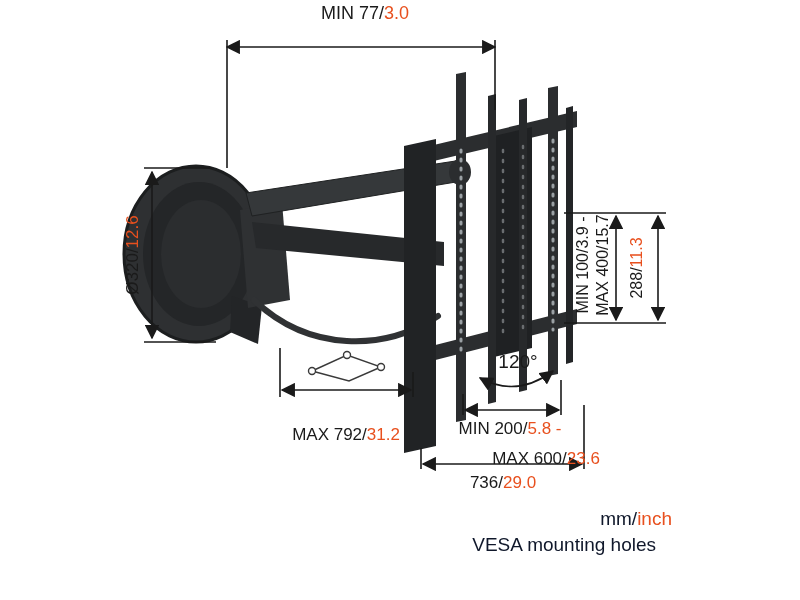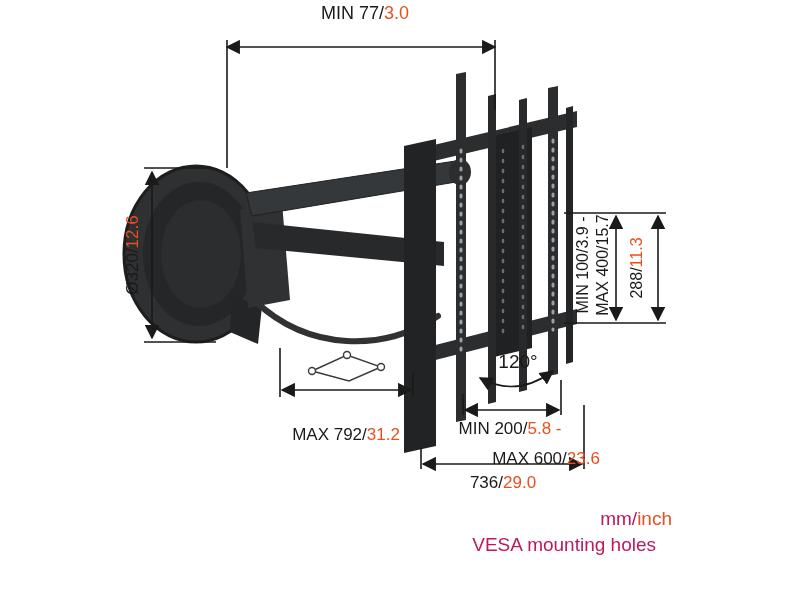--- a/index.html
+++ b/index.html
@@ -12,21 +12,21 @@
     position:absolute;white-space:nowrap;color:#1a1a1a;
     font-size:17px;line-height:20px;
   }
   .lbl .in{color:var(--accent,#e8501e);}
   .center{transform:translateX(-50%);}
   .rot{
     position:absolute;text-align:center;transform:rotate(-90deg);
     transform-origin:center center;
   }
   .big{font-size:18px;}
-  .muted{color:#be185d;}
+  .muted{color:#0f172a;}
   .right{text-align:right;}
 </style>
 </head>
 <body>
 
 <div class="canvas">
 
   <svg class="scene" width="800" height="600" viewBox="0 0 800 600">
     <defs>
       <marker id="arr" viewBox="0 0 10 10" refX="9" refY="5" markerWidth="9" markerHeight="9" orient="auto-start-reverse">

